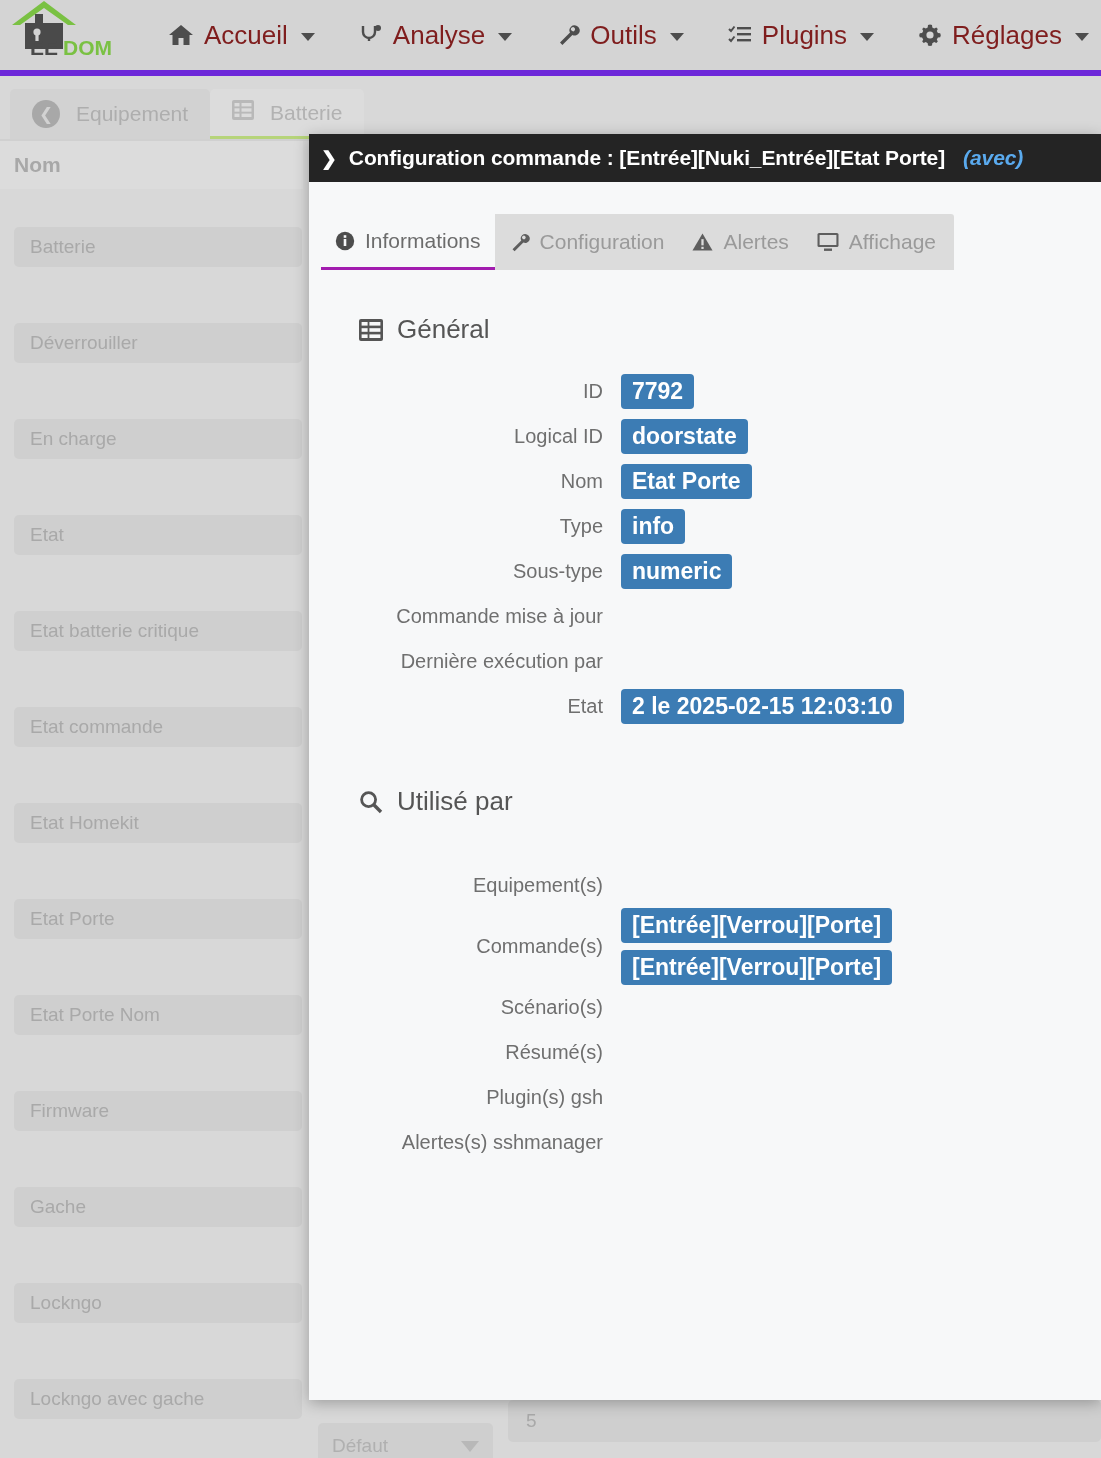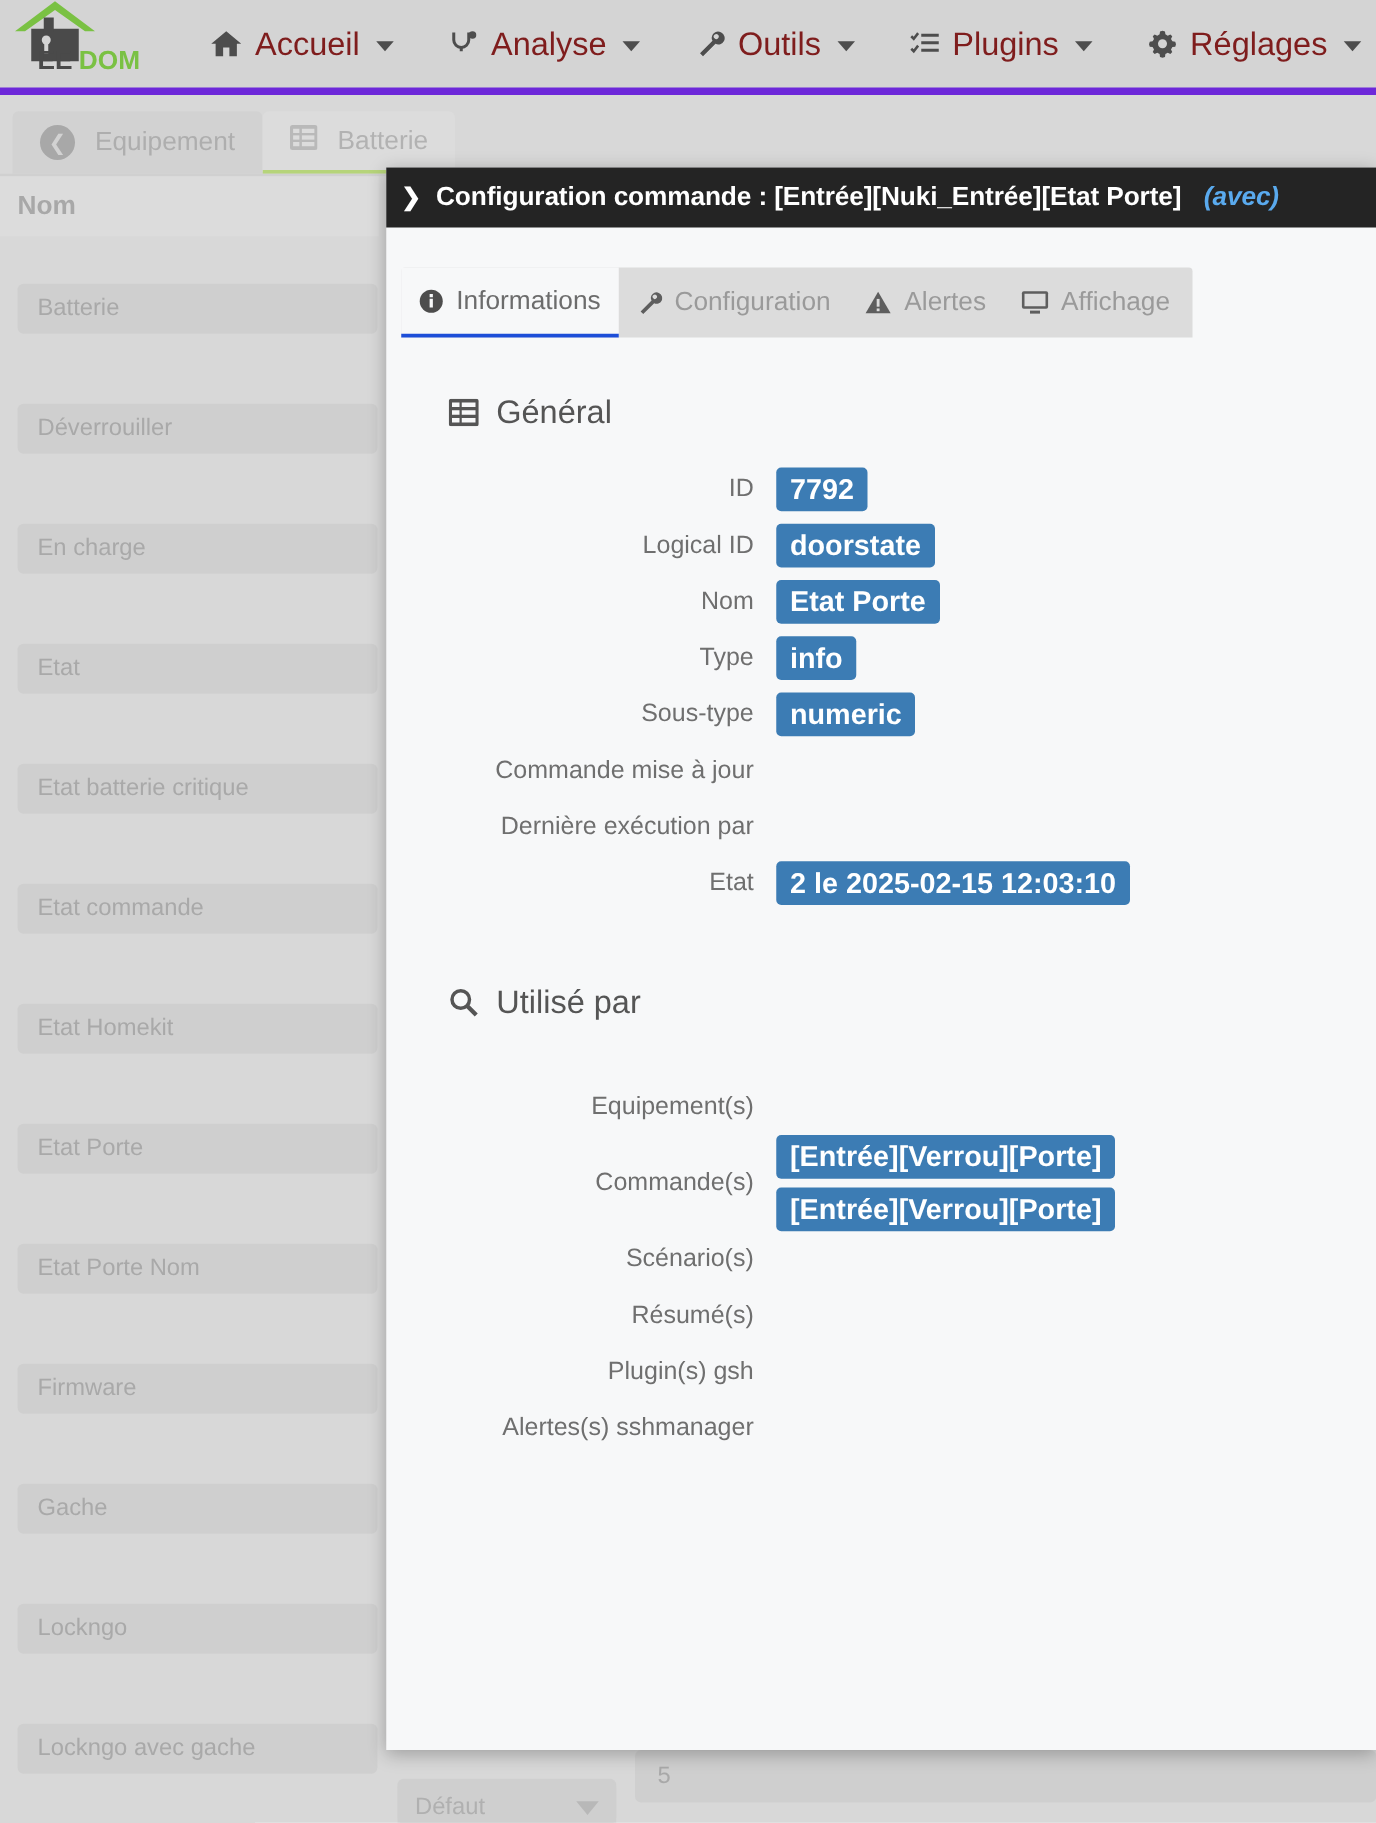--- a/index.html
+++ b/index.html
@@ -124,21 +124,21 @@
     position: relative; margin-top: 32px; margin-left: 12px;
     display: flex; align-items: flex-end; height: 56px; width: 633px;
     background: #dcdcdc; border-radius: 3px 3px 0 0;
   }
   .mtab {
     height: 56px; display: flex; align-items: center; gap: 10px;
     padding: 0 14px; font-size: 21px; color: #9a9a9a; cursor: pointer;
   }
   .mtab.active {
     background: #f7f8f9; color: #6c6c6c;
-    border-bottom: 3px solid #1d4ed8;
+    border-bottom: 3px solid #a21caf;
   }
   .mtab .ico { display: flex; align-items: center; }
 
   .modal-body { padding: 0 0 0 0; }
 
   .section-title {
     display: flex; align-items: center; gap: 14px;
     margin: 44px 0 0 50px; font-size: 26px; color: #555; font-weight: normal;
   }
   .section-title .ico { color: #555; display: flex; }

